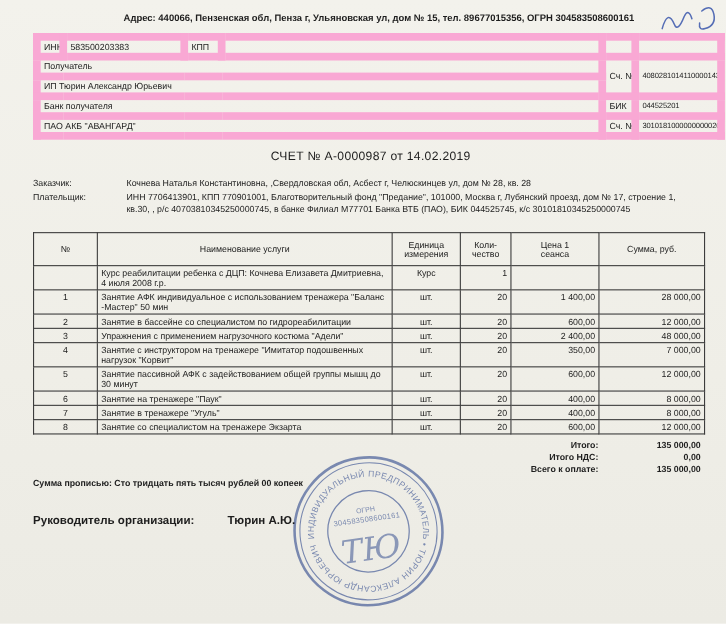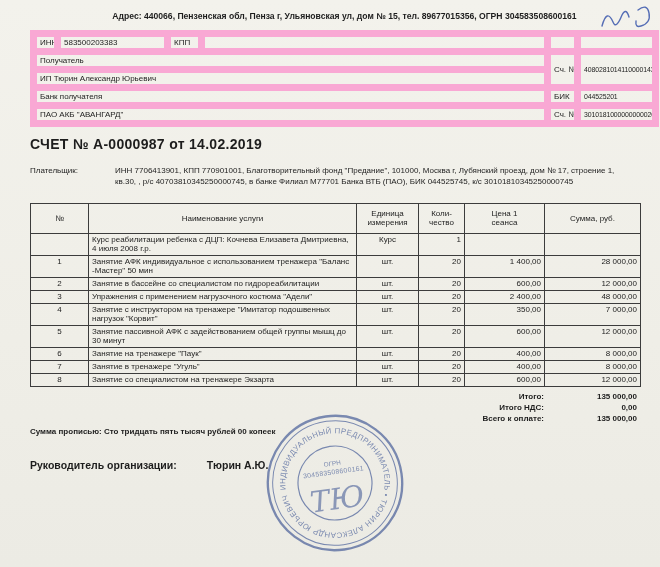--- a/index.html
+++ b/index.html
@@ -17,21 +17,21 @@
 
   
   table{border-collapse:collapse;table-layout:fixed}
   .bank{width:622px;margin-top:8px;font-size:8px}
   .bank td{border:7px solid #f9a8d4;padding:1px 3px;vertical-align:middle;overflow:hidden;white-space:nowrap}
   .bank tr{height:12px}
   .bank .tall{height:15px}
   .bank .num{font-size:6.9px;letter-spacing:-0.1px}
 
   
-  .title{font-size:14px;font-weight:bold;letter-spacing:.3px;margin-top:9px}
+  .title{text-align:center;font-size:11px;font-weight:normal;letter-spacing:.3px;margin-top:9px}
 
   
   .parties{margin-top:14px;font-size:8px;line-height:1.32}
   .party{display:flex;margin-bottom:2px}
   .plabel{width:85px;flex:none}
   .pvalue{flex:1;padding-right:12px}
 
   
   .svc{width:610px;margin-top:15px;font-size:8px}
   .svc th,.svc td{border:1px solid #3c3c3c;padding:1.5px 3px;vertical-align:top}
@@ -109,20 +109,24 @@
       <td colspan="4">ПАО АКБ "АВАНГАРД"</td>
       <td>Сч. №</td>
       <td class="num">30101810000000000201</td>
     </tr>
   </tbody>
     </table>
 
   <div class="title">СЧЕТ № А-0000987 от 14.02.2019</div>
 
   <div class="parties">
+    <div class="party">
+      <div class="plabel">Заказчик:</div>
+      <div class="pvalue">Кочнева Наталья Константиновна, ,Свердловская обл, Асбест г, Челюскинцев ул, дом № 28, кв. 28</div>
+    </div>
     <div class="party">
       <div class="plabel">Плательщик:</div>
       <div class="pvalue">ИНН 7706413901, КПП 770901001, Благотворительный фонд "Предание", 101000, Москва г, Лубянский проезд, дом № 17, строение 1, кв.30, , р/с 40703810345250000745, в банке Филиал М77701 Банка ВТБ (ПАО), БИК 044525745, к/с 30101810345250000745</div>
     </div>
   </div>
 
   <table class="svc">
     <colgroup>
       <col style="width:58px">
         <col style="width:268px">

